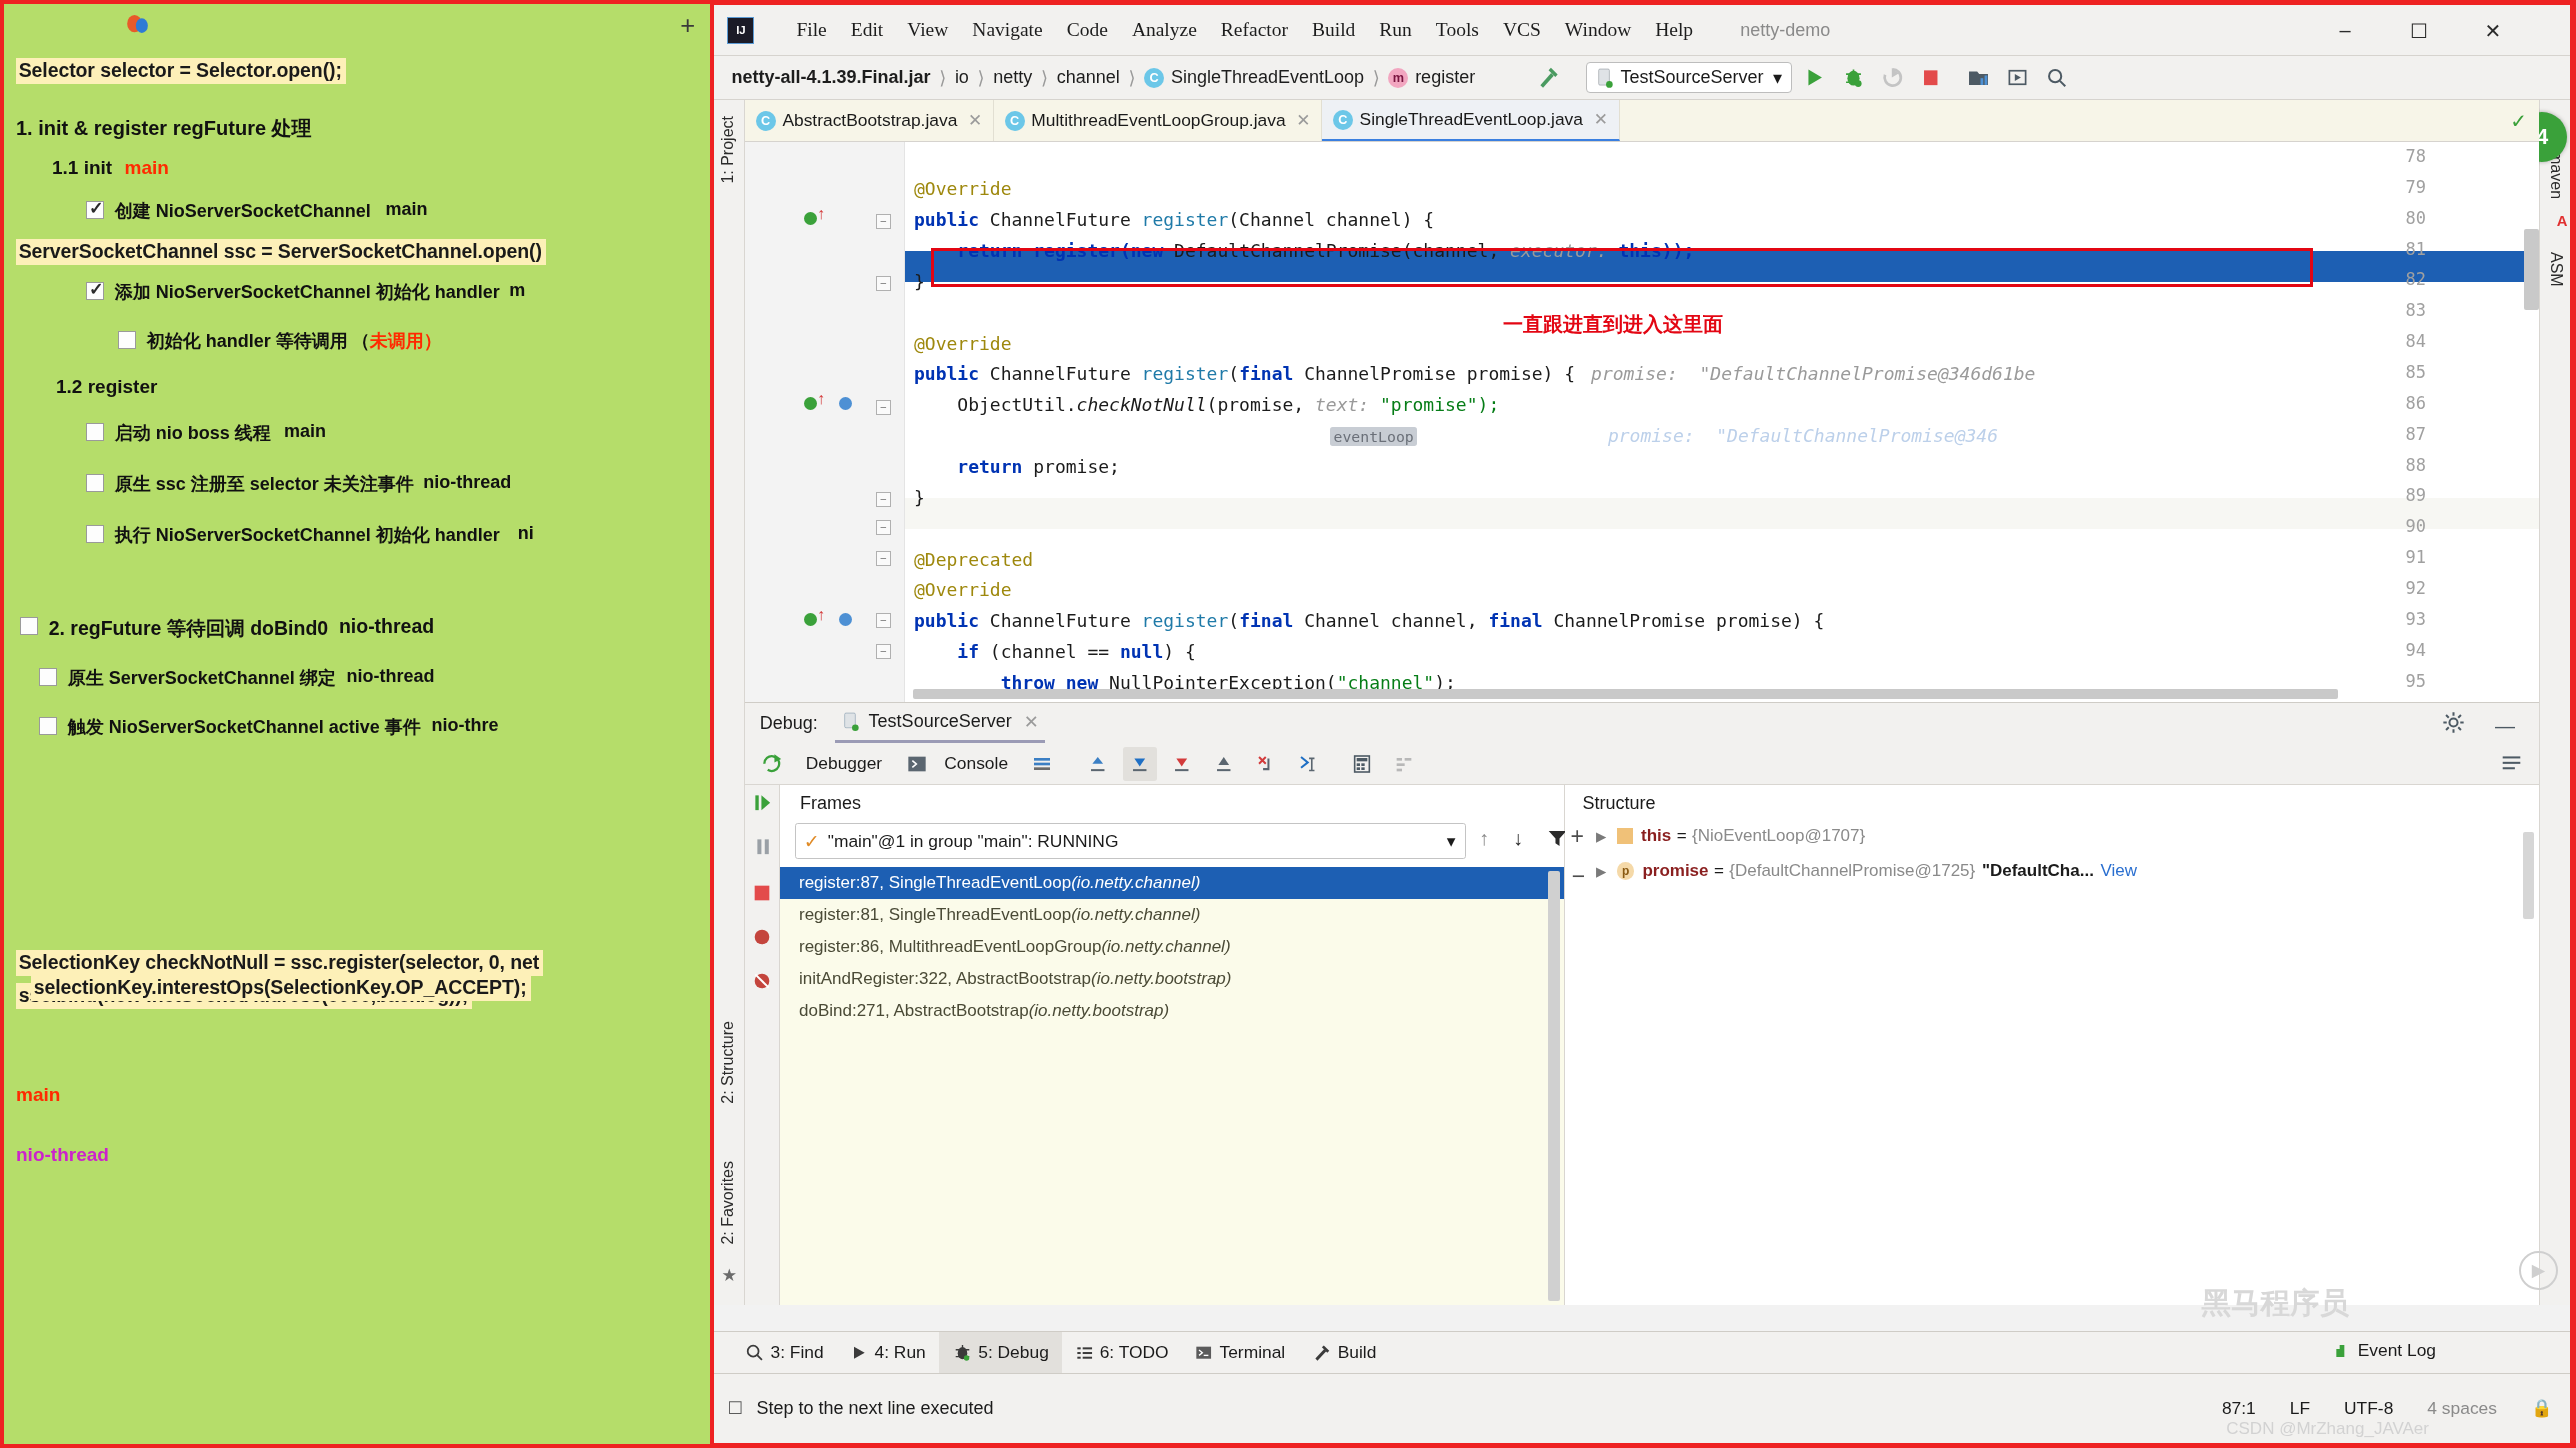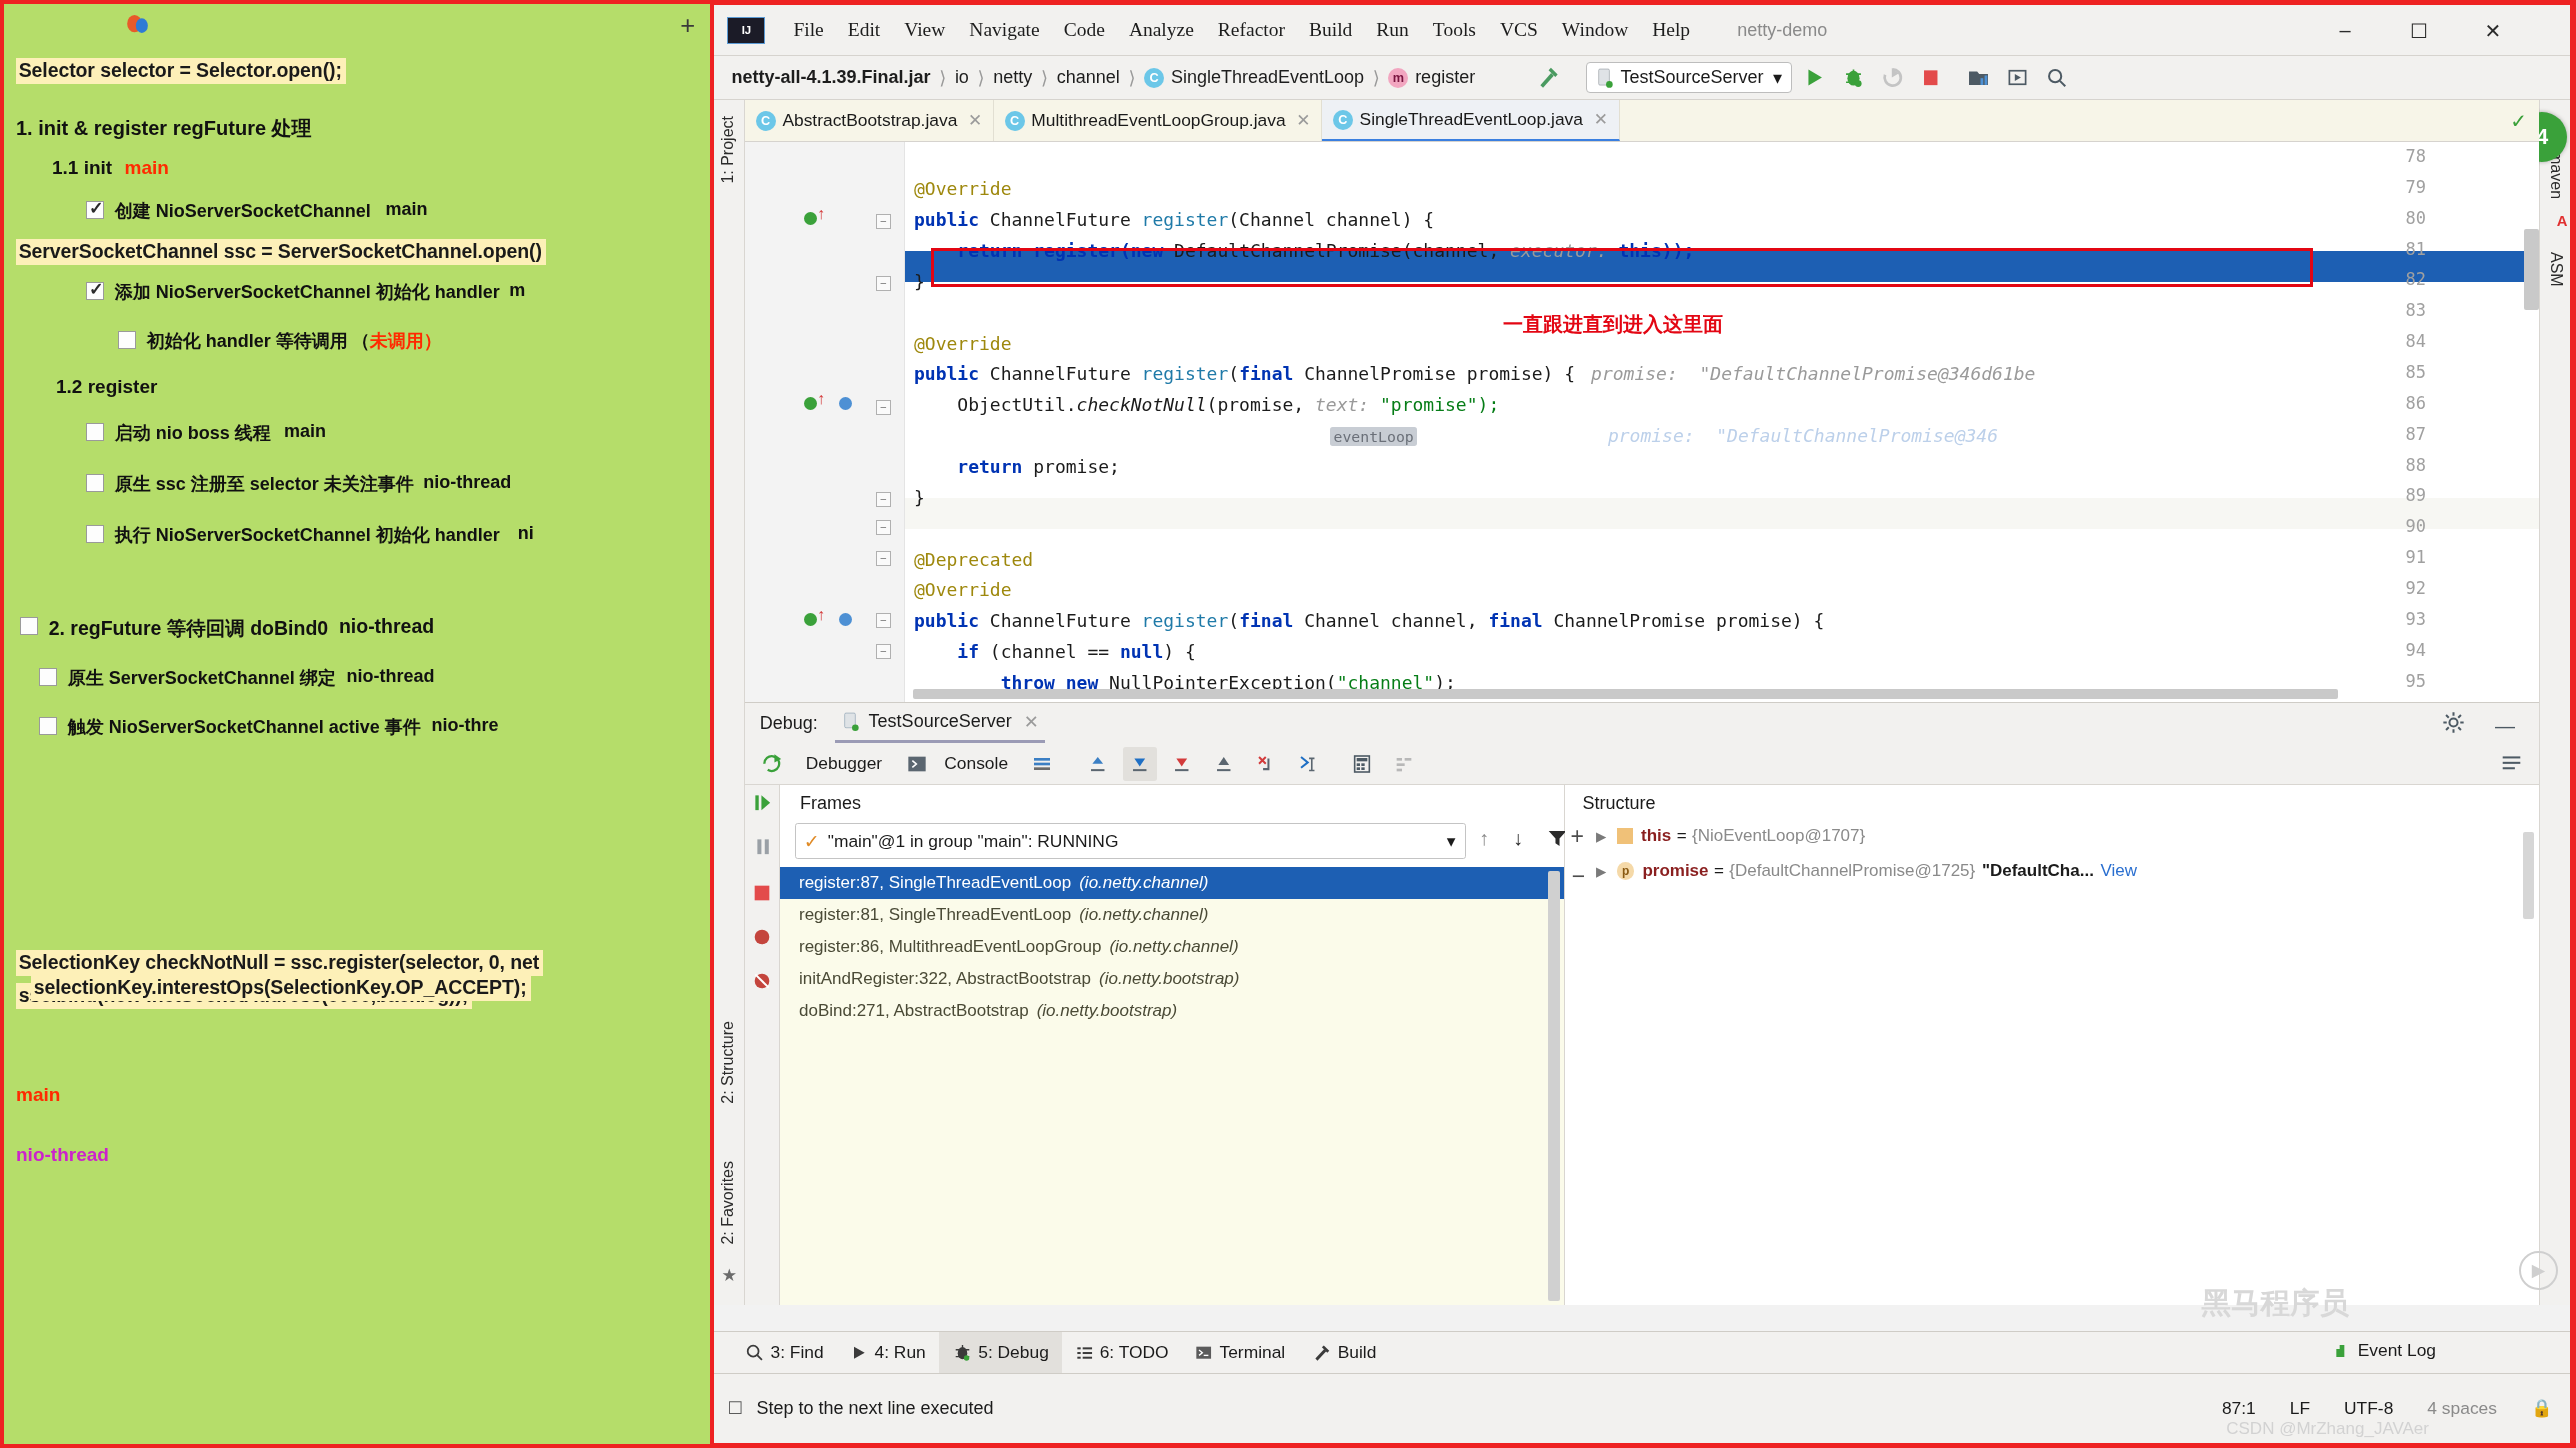--- a/index.html
+++ b/index.html
@@ -77,21 +77,21 @@
     border-right: 6px solid #ee2222;
     border-bottom: 5.4px solid #ee2222;
     overflow: hidden;
   }
   .titlebar {
     position: absolute; left: 0; top: 0; right: 0; height: 51px;
     background: #f2f1ef; border-bottom: 0.7px solid #d6d3ce;
     display: flex; align-items: center;
   }
   .ij-logo {
-    width: 38px; height: 27px; margin-left: 13.4px; margin-right: 16px;
+    width: 27px; height: 27px; margin-left: 13.4px; margin-right: 30px;
     background: #1b1b27;
     border: 1.3px solid #5b9bd5;
     color: #fff; font-size: 11.4px; font-weight: bold;
     display: flex; align-items: center; justify-content: center;
     flex: none;
   }
   .menu-item {
     font-size: 19.5px; color: #1d1d1d; padding: 0 12px; white-space: nowrap; font-family: Liberation Serif, serif;
   }
   .win-title {
@@ -260,21 +260,21 @@
   .pane-title { font-size: 18px; color: #1b1b1b; padding: 8px 0 0 20px; }
   .thread-sel {
     position: absolute; left: 14.8px; top: 38px; width: 671px; height: 36px;
     border: 1.3px solid #c4c4c4; border-radius: 2.7px; background: #fff;
     display: flex; align-items: center; padding: 0 8px;
   }
   .thread-txt { font-size: 17.4px; color: #1b1b1b; white-space: nowrap; }
   .frame-list { position: absolute; left: 0; top: 82px; right: 0; bottom: 0; background: #fbfbea; }
   .frame-item {
     height: 32px; display: flex; align-items: center; padding-left: 19px;
-    font-size: 17px; color: #4a4a36; white-space: nowrap; gap: 8px;
+    font-size: 17px; color: #4a4a36; white-space: nowrap;
   }
   .frame-item.sel { background: #1d5fb3; color: #ffffff; }
   .frame-item em { }
   .vars-pane {
     position: absolute; left: 820px; top: 82px; right: 0; bottom: 0;
     background: #ffffff;
   }
   .var-row {
     display: flex; align-items: center; height: 32px; padding-left: 31px;
     font-size: 17px; white-space: nowrap;

